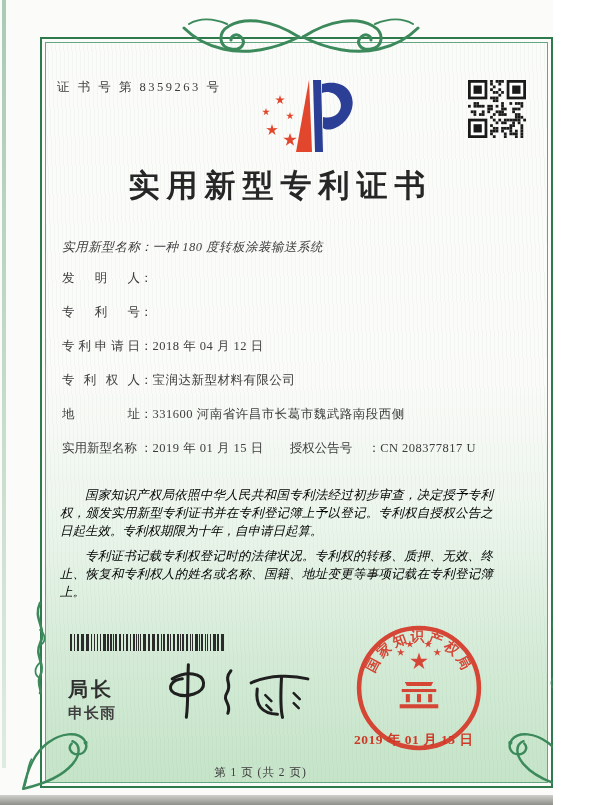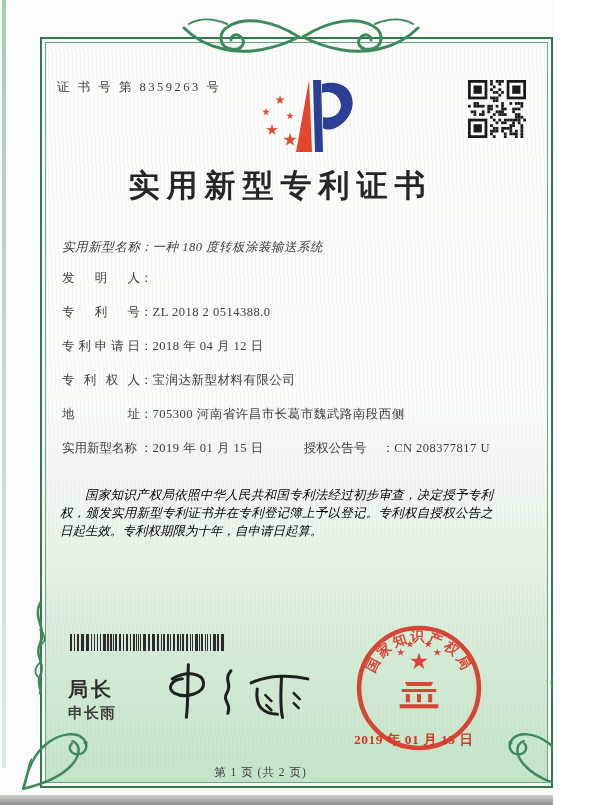--- a/index.html
+++ b/index.html
@@ -32,21 +32,21 @@
   .logo{position:absolute;left:246px;top:74px;width:110px;height:90px;}
   .title{position:absolute;left:0;right:0;top:165px;text-align:center;
     font-size:31px;font-weight:bold;letter-spacing:7px;color:#262626;padding-left:8px;}
   
   .fields{position:absolute;left:62px;right:56px;top:237px;font-size:12.5px;color:#3d3d3d;}
   .row{display:flex;line-height:20px;margin-bottom:14px;white-space:nowrap;}
   .row.first{margin-bottom:11px;font-style:italic;}
   .lbl{width:78px;text-align:justify;text-align-last:justify;flex:0 0 78px;}
   .val{letter-spacing:.5px;}
   .grant-pair{display:flex;}
-  .grant-pair + .grant-pair{margin-left:40px;}
+  .grant-pair + .grant-pair{margin-left:26px;}
   .lbl5{flex:0 0 78px;width:78px;}
   
   .paras{position:absolute;left:60px;right:60px;top:486px;
     font-size:12.5px;line-height:18px;color:#000000;font-style:italic;
     text-align:justify;}
   .paras p{margin:0 0 7px 0;text-indent:2em;}
   
   .barcode{position:absolute;left:70px;top:634px;width:158px;height:17px;}
   .sig-title{position:absolute;left:68px;top:676px;font-family:"Liberation Sans","DejaVu Sans",sans-serif;
     font-size:20px;font-weight:600;letter-spacing:3px;color:#2e2e2e;}
@@ -249,53 +249,53 @@
         <span>：</span>
         <span class="val">一种 180 度转板涂装输送系统</span>
     </div>
     <div class="row">
       <span class="lbl">发明人</span>
         <span>：</span>
     </div>
     <div class="row">
       <span class="lbl">专利号</span>
         <span>：</span>
-        <span class="val">ZL 2018 2 0514388.0</span>
     </div>
     <div class="row">
       <span class="lbl">专利申请日</span>
         <span>：</span>
         <span class="val">2018 年 04 月 12 日</span>
     </div>
     <div class="row">
       <span class="lbl">专利权人</span>
         <span>：</span>
         <span class="val">宝润达新型材料有限公司</span>
     </div>
     <div class="row">
       <span class="lbl">地址</span>
         <span>：</span>
-        <span class="val">705300 河南省许昌市长葛市魏武路南段西侧</span>
+        <span class="val">331600 河南省许昌市长葛市魏武路南段西侧</span>
     </div>
     <div class="row">
       <span class="grant-pair">
         <span class="lbl5">实用新型名称</span>
           <span>：</span>
           <span class="val">2019 年 01 月 15 日</span>
       </span>
       <span class="grant-pair">
         <span class="lbl5">授权公告号</span>
           <span>：</span>
           <span class="val">CN 208377817 U</span>
       </span>
     </div>
   </div>
 
   <div class="paras">
     <p>国家知识产权局依照中华人民共和国专利法经过初步审查，决定授予专利权，颁发实用新型专利证书并在专利登记簿上予以登记。专利权自授权公告之日起生效。专利权期限为十年，自申请日起算。</p>
+    <p>专利证书记载专利权登记时的法律状况。专利权的转移、质押、无效、终止、恢复和专利权人的姓名或名称、国籍、地址变更等事项记载在专利登记簿上。</p>
   </div>
 
   <svg id="barcode" class="barcode" viewBox="0 0 158 17" preserveAspectRatio="none">
       <rect x="0" y="0" width="2" height="17" fill="#2b2b2b"></rect>
       <rect x="4" y="0" width="1" height="17" fill="#2b2b2b"></rect>
       <rect x="7" y="0" width="2" height="17" fill="#2b2b2b"></rect>
       <rect x="11" y="0" width="3" height="17" fill="#2b2b2b"></rect>
       <rect x="16" y="0" width="3" height="17" fill="#2b2b2b"></rect>
       <rect x="21" y="0" width="1" height="17" fill="#2b2b2b"></rect>
       <rect x="24" y="0" width="1" height="17" fill="#2b2b2b"></rect>

